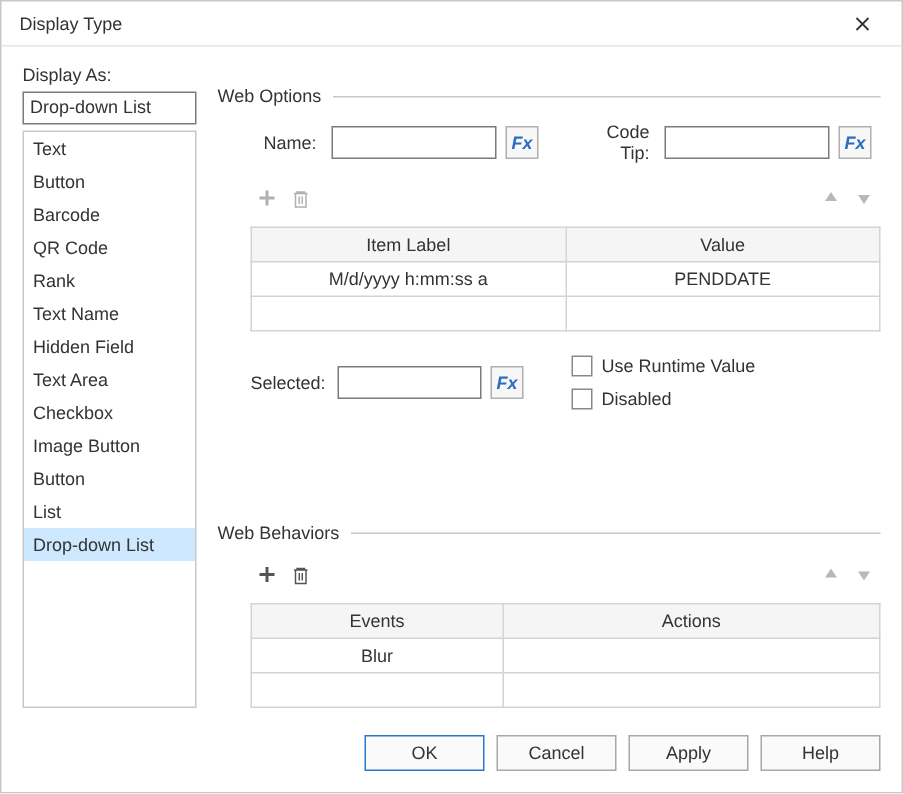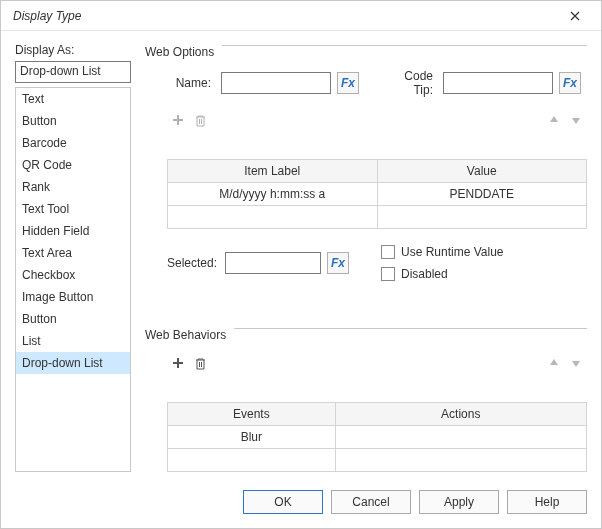--- a/index.html
+++ b/index.html
@@ -16,21 +16,20 @@
   width: 602px; height: 529px;
   border: 1px solid #c8c8c8;
   display: flex; flex-direction: column;
   background: #fff;
 }
 .titlebar {
   height: 30px;
   display: flex; align-items: center;
   padding: 0 8px 0 12px;
   border-bottom: 1px solid #e6e6e6;
-  font-style: italic;
 }
 .titlebar .title { flex: 1; font-size: 12px; color: #333; }
 .titlebar .close {
   width: 36px; height: 24px;
   display: flex; align-items: center; justify-content: center;
   color: #333; cursor: default;
 }
 .body {
   flex: 1; display: flex; padding: 12px 14px 8px 14px;
   gap: 14px;
@@ -52,22 +51,22 @@
 .listbox .item {
   padding: 4px 6px;
   white-space: nowrap;
   cursor: default;
 }
 .listbox .item.selected {
   background: #cde8ff;
 }
 .right-col { flex: 1; display: flex; flex-direction: column; gap: 4px; }
 .group-header {
-  display: flex; align-items: flex-start; gap: 8px;
-  margin-top: 2px; margin-bottom: 6px;
+  display: flex; align-items: center; gap: 8px;
+  margin-top: 14px; margin-bottom: 6px;
 }
 .group-header .line { flex: 1; height: 1px; background: #c8c8c8; }
 .group-header .label { color: #333; }
 .row {
   display: flex; align-items: center;
   padding-left: 22px;
   margin-bottom: 8px;
   gap: 6px;
 }
 .row .lbl { text-align: right; margin-right: 4px; }
@@ -98,21 +97,20 @@
   display: flex; align-items: center; justify-content: center;
   color: #b0b0b0;
   font-size: 15px;
   cursor: default;
 }
 .tool-btn.enabled { color: #555; }
 .table {
   margin-left: 22px;
   border: 1px solid #c8c8c8;
   border-collapse: collapse;
-  margin-top: 20px;
 }
 .table th, .table td {
   border: 1px solid #d4d4d4;
   padding: 4px 6px;
   font-weight: normal;
   text-align: center;
   height: 20px;
 }
 .table th {
   background: #f5f5f5;
@@ -159,21 +157,21 @@
   <div class="body">
     <div class="left-col">
       <div class="left-label">Display As:</div>
       <div class="select-box">Drop-down List</div>
       <div class="listbox" id="type-list">
           <div class="item">Text</div>
           <div class="item">Button</div>
           <div class="item">Barcode</div>
           <div class="item">QR Code</div>
           <div class="item">Rank</div>
-          <div class="item">Text Tool</div>
+          <div class="item">Text Name</div>
           <div class="item">Hidden Field</div>
           <div class="item">Text Area</div>
           <div class="item">Checkbox</div>
           <div class="item">Image Button</div>
           <div class="item">Button</div>
           <div class="item">List</div>
           <div class="item selected">Drop-down List</div>
         </div>
     </div>
 

